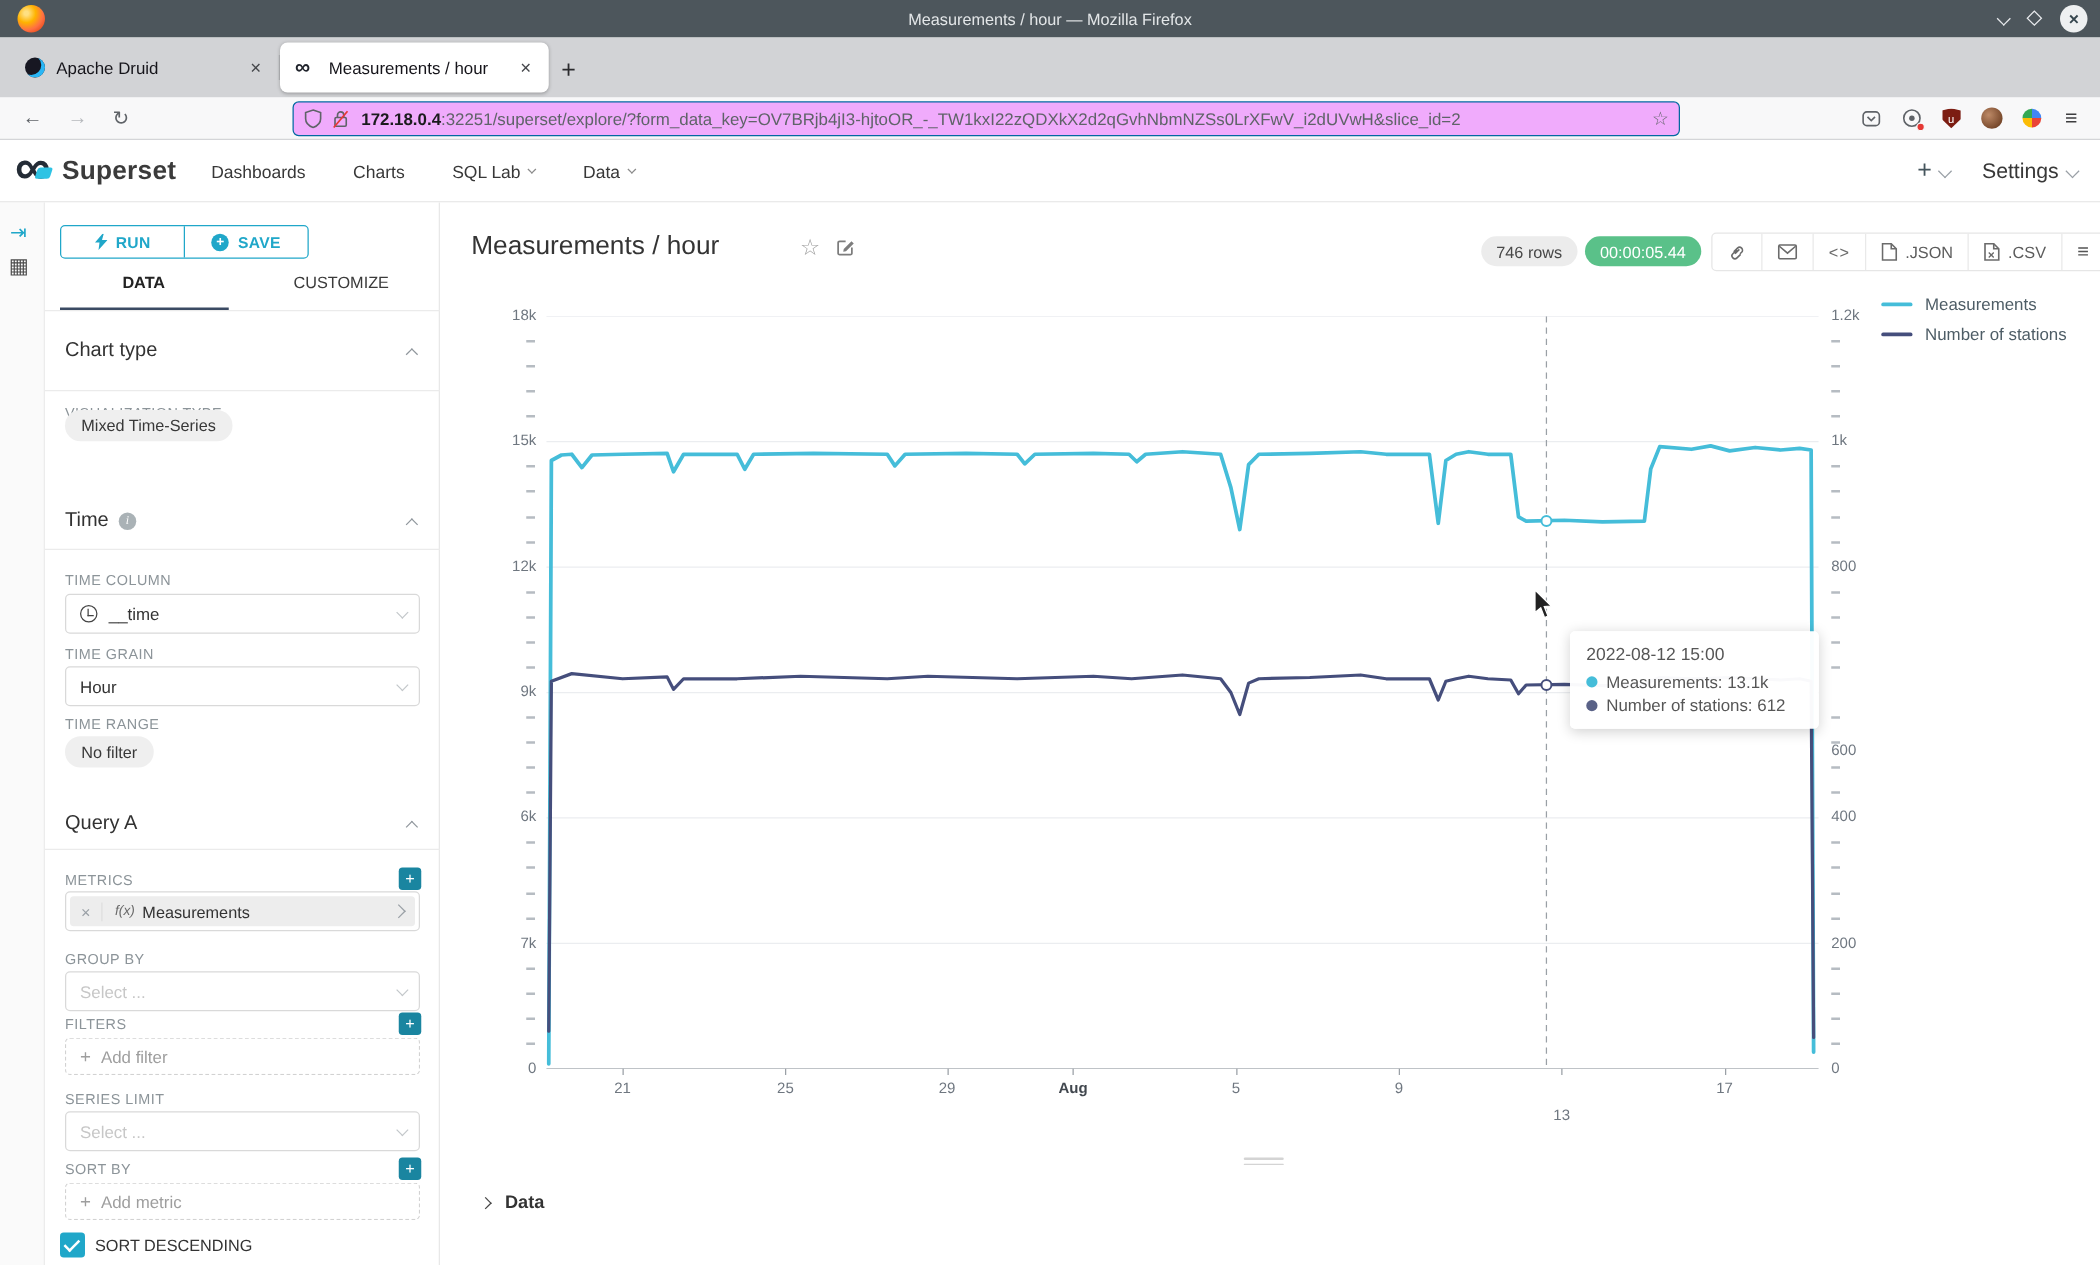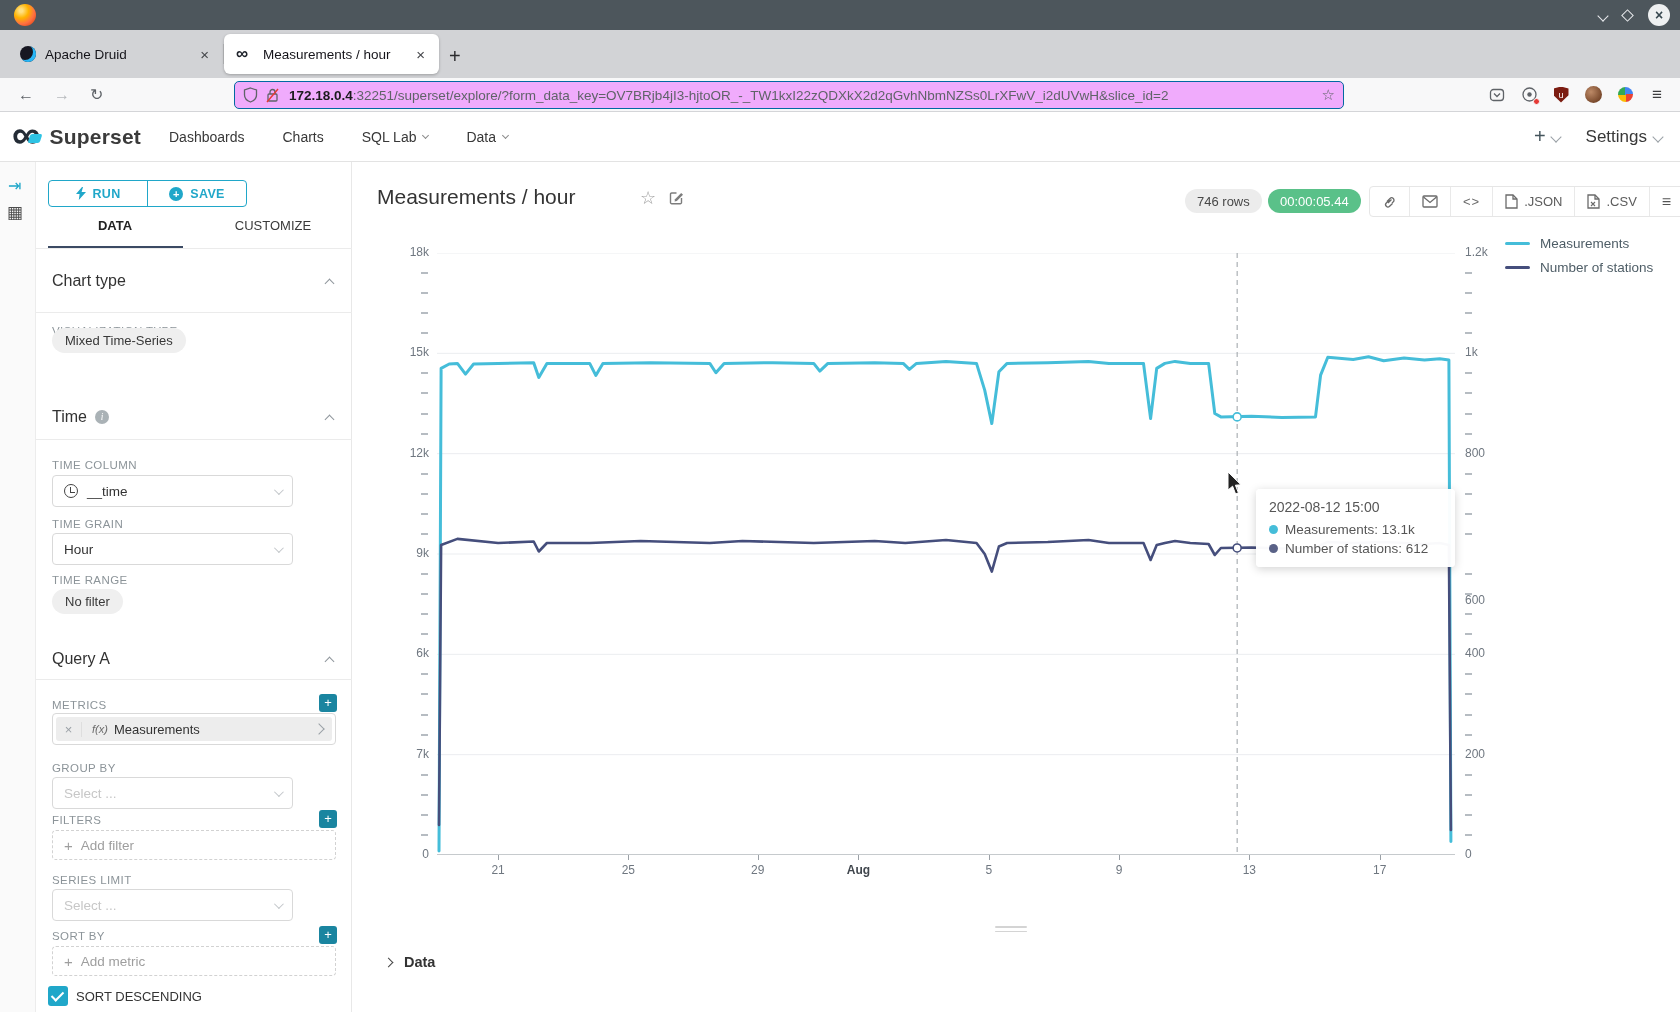--- a/index.html
+++ b/index.html
@@ -76,21 +76,21 @@
   .ptab { position:absolute; top:56px; width:158px; text-align:center; font-size:13px; color:#3b3b3b; }
   #tab-data { left:0; font-weight:bold; color:#222; }
   #tab-customize { left:158px; }
   #tab-underline { position:absolute; left:12px; top:84px; width:135px; height:2px; background:#3b4a63; }
   .pdivider { position:absolute; left:0; width:316px; height:1px; background:#ebebeb; }
   .sec-title { position:absolute; left:16px; font-size:16px; color:#323232; display:flex; align-items:center; gap:8px; }
   .sec-chev { position:absolute; right:18px; width:7px; height:7px; border-right:1.6px solid #8f969c; border-bottom:1.6px solid #8f969c; transform:rotate(225deg); }
   .plabel { position:absolute; left:16px; font-size:11.5px; letter-spacing:.4px; color:#8c9499; }
   .pill { position:absolute; left:16px; height:25px; background:#efefef; border-radius:13px; padding:0 13px;
     display:flex; align-items:center; font-size:13px; color:#383838; }
-  .select { position:absolute; left:16px; width:241px; height:32px; border:1px solid #d9d9d9; border-radius:4px; background:#fff;
+  .select { position:absolute; left:16px; width:284px; height:32px; border:1px solid #d9d9d9; border-radius:4px; background:#fff;
     display:flex; align-items:center; padding:0 11px; font-size:13.5px; color:#333; gap:9px; }
   .select .ph { color:#c7c7c7; }
   .select .caret { position:absolute; right:11px; width:7px; height:7px; border-right:1.5px solid #c3c7ca; border-bottom:1.5px solid #c3c7ca; transform:rotate(45deg) translateY(-2px); }
   .plus-btn { position:absolute; right:14px; width:18px; height:18px; border-radius:3px; background:#1a85a0; color:#fff;
     font-size:13px; display:flex; align-items:center; justify-content:center; line-height:0; }
   .dashed-box { position:absolute; left:16px; width:284px; height:30px; border:1px dashed #d2d2d2; border-radius:4px;
     display:flex; align-items:center; padding:0 11px; font-size:13.5px; color:#9e9e9e; gap:8px; }
   .dashed-box .plus { color:#9e9e9e; font-size:15px; }
   #metric-box { position:absolute; left:16px; top:551px; width:284px; height:32px; border:1px solid #d9d9d9; border-radius:4px; background:#fff; padding:3px; }
   #metric-token { width:100%; height:100%; background:#ededed; border-radius:3px; display:flex; align-items:center; }
@@ -131,41 +131,42 @@
   .ydash { position:absolute; width:7px; height:2px; background:#b6bcc2; }
   .xlab { position:absolute; top:610px; transform:translateX(-50%); font-size:12px; color:#6f7780; }
   .xlab.em { color:#41474e; font-weight:bold; }
   .xtick { position:absolute; top:602px; width:1px; height:5px; background:#9aa0a6; }
 
   #legend { position:absolute; left:1153px; top:74px; }
   .leg-row { display:flex; align-items:center; gap:10px; margin-bottom:9px; }
   .leg-line { width:25px; height:3px; border-radius:2px; }
   .leg-label { font-size:13.5px; color:#4e5d66; }
 
-  #tooltip { position:absolute; left:904px; top:327px; width:199px; background:rgba(255,255,255,.97);
+  #tooltip { position:absolute; left:904px; top:343px; width:199px; background:rgba(255,255,255,.97);
     border-radius:4px; box-shadow:0 2px 10px rgba(0,0,0,.18); padding:10px 13px 11px; z-index:5; }
   #tt-title { font-size:14px; color:#565656; margin-bottom:7px; }
   .tt-row { display:flex; align-items:center; gap:7px; font-size:13.5px; color:#565656; margin-top:4px; white-space:nowrap; }
   .tt-dot { width:9px; height:9px; border-radius:50%; flex:none; }
 
   #cursor { position:absolute; left:875px; top:310px; z-index:6; }
   #resize-handle { position:absolute; left:643px; top:764px; width:32px; }
   #resize-handle div { height:1.5px; background:#d4d4d4; margin-bottom:3px; border-radius:1px; }
   #data-expander { position:absolute; left:33px; top:792px; display:flex; align-items:center; gap:12px; }
   #data-chev { width:7px; height:7px; border-right:1.8px solid #454545; border-bottom:1.8px solid #454545; transform:rotate(-45deg); }
   #data-label { font-size:14.5px; font-weight:bold; color:#333; }
   svg { display:block; }
 </style>
 </head>
 <body>
 
 <div id="screen">
 
   <div class="abs" id="titlebar">
     <div id="ff-icon"></div>
+    <div id="win-title">Measurements / hour — Mozilla Firefox</div>
     <div id="win-controls">
       <span><i class="chev light"></i></span>
       <span><i class="diamond"></i></span>
       <span id="close-btn">×</span>
     </div>
   </div>
 
   <div class="abs" id="tabbar">
       <div class="tab inactive">
         <span class="fav-druid"></span>
@@ -477,21 +478,21 @@
         <div class="xlab" style="left: 191.384px;">25</div>
         <div class="xtick" style="left: 191.384px;"></div>
         <div class="xlab" style="left: 320.67px;">29</div>
         <div class="xtick" style="left: 320.67px;"></div>
         <div class="xlab em" style="left: 421.452px;">Aug</div>
         <div class="xtick" style="left: 421.452px;"></div>
         <div class="xlab" style="left: 551.756px;">5</div>
         <div class="xtick" style="left: 551.756px;"></div>
         <div class="xlab" style="left: 682.06px;">9</div>
         <div class="xtick" style="left: 682.06px;"></div>
-        <div class="xlab" style="left: 812.364px;">13</div>
+        <div class="xlab" style="left: 812.364px; margin-top: 22px;">13</div>
         <div class="xtick" style="left: 812.364px;"></div>
         <div class="xlab" style="left: 942.668px;">17</div>
         <div class="xtick" style="left: 942.668px;"></div>
       </div>
     <div id="legend">
         <div class="leg-row">
           <span class="leg-line" style="background: rgb(69, 189, 217);"></span>
           <span class="leg-label">Measurements</span>
         </div>
         <div class="leg-row">

